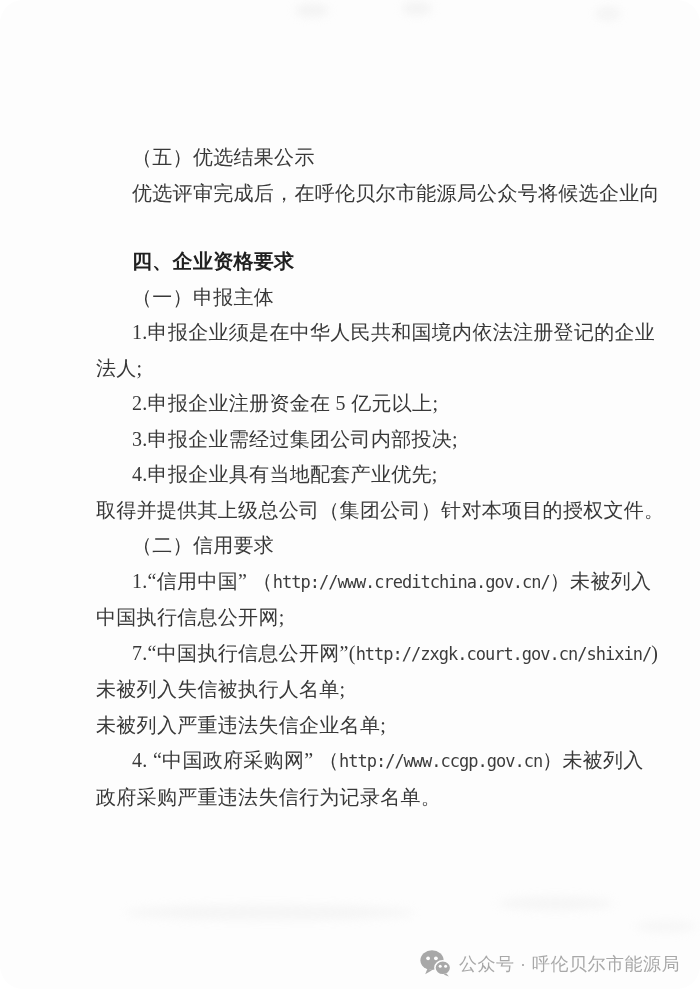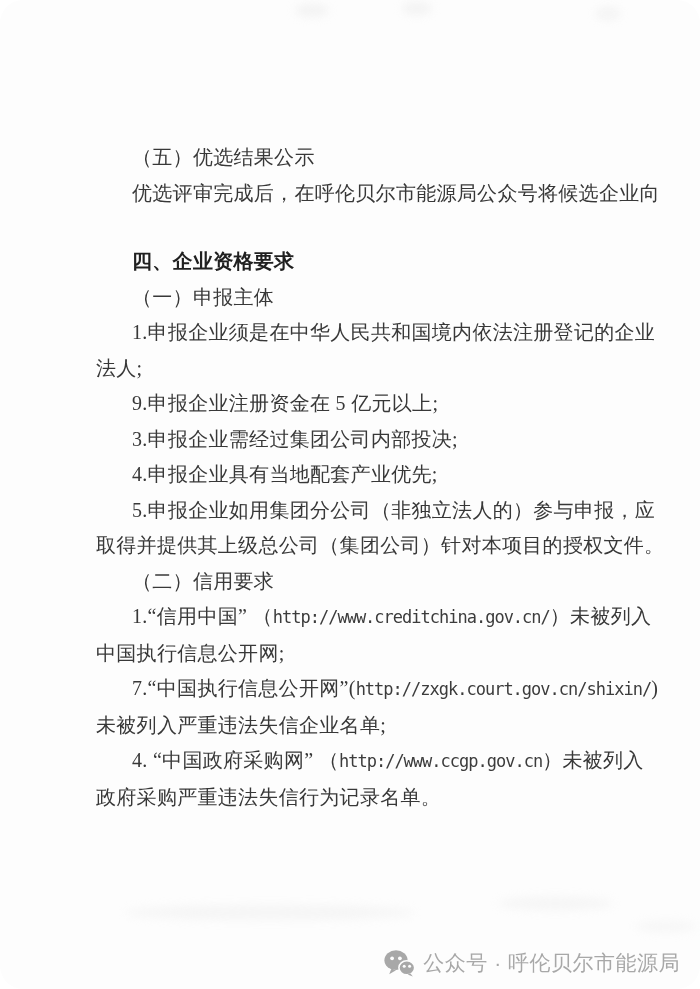--- a/index.html
+++ b/index.html
@@ -59,21 +59,21 @@
 
   .footer {
     position: absolute;
     right: 20px;
     bottom: 12px;
     display: flex;
     align-items: center;
     gap: 8px;
     color: #a8a8a8;
     font-family: "Liberation Sans", "DejaVu Sans", sans-serif;
-    font-size: 21px;
+    font-size: 18px;
     letter-spacing: 0.5px;
   }
   .wechat-icon { display: block; }
 </style>
 </head>
 <body>
 
 <div id="page">
 
   <div class="smudge s1"></div>
@@ -83,31 +83,31 @@
   <div class="smudge s5"></div>
   <div class="smudge s6"></div>
 
   <div class="content">
     <div class="line indent">（五）优选结果公示</div>
     <div class="line indent">优选评审完成后，在呼伦贝尔市能源局公众号将候选企业向</div>
     <div class="line indent heading">四、企业资格要求</div>
     <div class="line indent">（一）申报主体</div>
     <div class="line indent">1.申报企业须是在中华人民共和国境内依法注册登记的企业</div>
     <div class="line">法人;</div>
-    <div class="line indent">9.申报企业注册资金在 5 亿元以上;</div>
+    <div class="line indent">2.申报企业注册资金在 5 亿元以上;</div>
     <div class="line indent">3.申报企业需经过集团公司内部投决;</div>
     <div class="line indent">4.申报企业具有当地配套产业优先;</div>
-    <div class="line indent">5.申报企业如用集团分公司（非独立法人的）参与申报，应</div>
     <div class="line">取得并提供其上级总公司（集团公司）针对本项目的授权文件。</div>
     <div class="line indent">（二）信用要求</div>
 
     <div class="line indent"><span>1.“信用中国” （</span><span class="url">http://www.creditchina.gov.cn/</span><span>）未被列入</span></div>
     <div class="line">中国执行信息公开网;</div>
 
     <div class="line indent"><span>7.“中国执行信息公开网”(</span><span class="url">http://zxgk.court.gov.cn/shixin/</span><span>)</span></div>
+    <div class="line">未被列入失信被执行人名单;</div>
 
     <div class="line">未被列入严重违法失信企业名单;</div>
 
     <div class="line indent"><span>4. “中国政府采购网” （</span><span class="url">http://www.ccgp.gov.cn</span><span>）未被列入</span></div>
     <div class="line">政府采购严重违法失信行为记录名单。</div>
   </div>
 
   <div class="footer">
     <svg class="wechat-icon" width="31" height="27" viewBox="0 0 31 27">
       <g fill="#a8a8a8">

